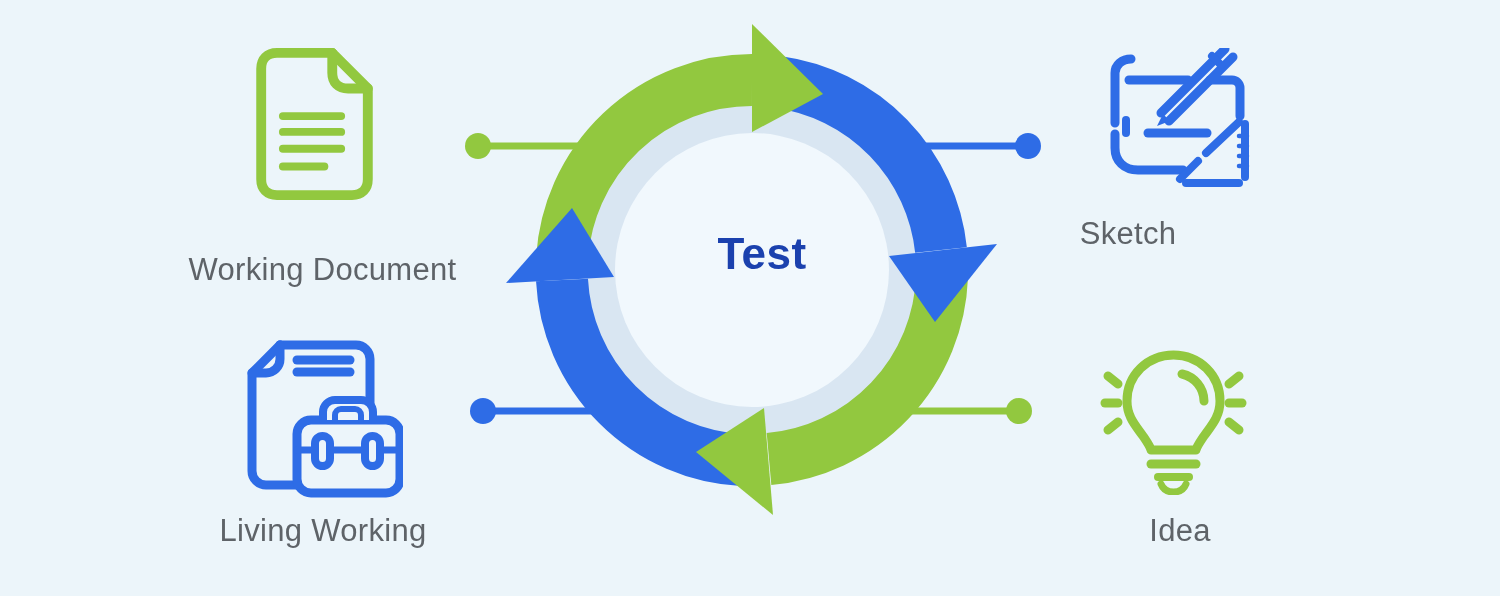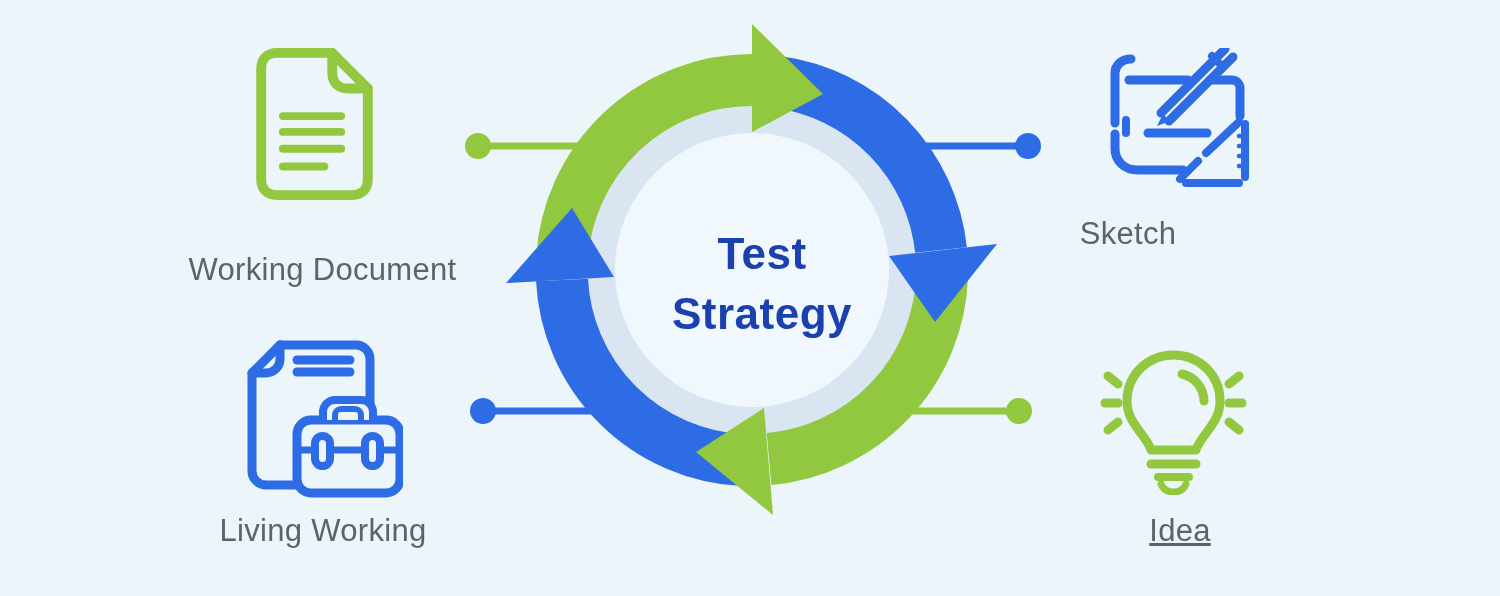--- a/index.html
+++ b/index.html
@@ -17,21 +17,21 @@
   }
   .center-title span{display:block;}
   .node-label{
     position:absolute;text-align:center;font-size:31px;
     color:var(--label_gray,#5E6368);font-weight:500;letter-spacing:.3px;
   }
   .icon{position:absolute;}
   .lbl-working{left:140px;top:216px;width:365px;margin-top:36px;}
   .lbl-sketch{left:978px;top:216px;width:300px;}
   .lbl-living{left:140px;top:513px;width:366px;}
-  .lbl-idea{left:1030px;top:513px;width:300px;text-decoration:underline;}
+  .lbl-idea{left:1030px;top:513px;width:300px;}
   .ic-working{left:255px;top:47px;}
   .ic-sketch{left:1102px;top:48px;}
   .ic-living{left:243px;top:338px;}
   .ic-idea{left:1100px;top:345px;}
 </style>
 </head>
 <body>
 
 <div class="canvas">
 
@@ -64,21 +64,20 @@
     <g>
       <polygon points="752,24 752,132 823,94" style="fill:var(--green)"></polygon>
       <polygon points="997,244 889,256 935,322" style="fill:var(--blue)"></polygon>
       <polygon points="773,515 764,408 696,452" style="fill:var(--green)"></polygon>
       <polygon points="506,283 614,277 572,208" style="fill:var(--blue)"></polygon>
     </g>
   </svg>
 
   <div class="center-title">
     <span>Test</span>
-    <span>Strategy</span>
   </div>
 
   <div>
     <svg class="icon ic-working" width="119" height="154" viewBox="0 0 120 156" fill="none" stroke-linecap="round" stroke-linejoin="round">
       <g style="stroke:var(--green)">
         <path d="M78 6 H22 c-10 0 -16 6 -16 16 v112 c0 10 6 16 16 16 h76 c10 0 16 -6 16 -16 V42 Z" stroke-width="10"></path>
         <path d="M78 6 v20 c0 10 6 16 16 16 h20" stroke-width="10"></path>
         <path d="M28 70 h59" stroke-width="8"></path>
         <path d="M28 86 h59" stroke-width="8"></path>
         <path d="M28 103 h59" stroke-width="8"></path>

